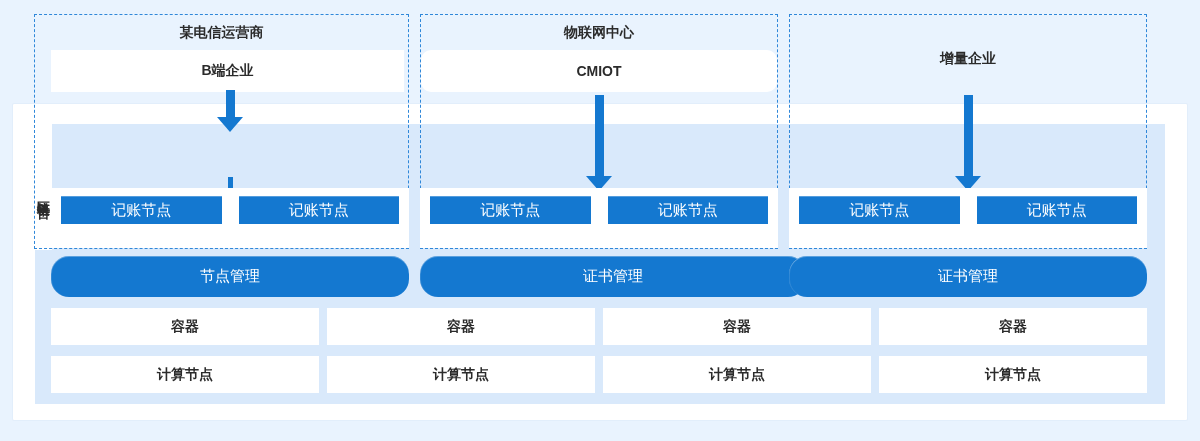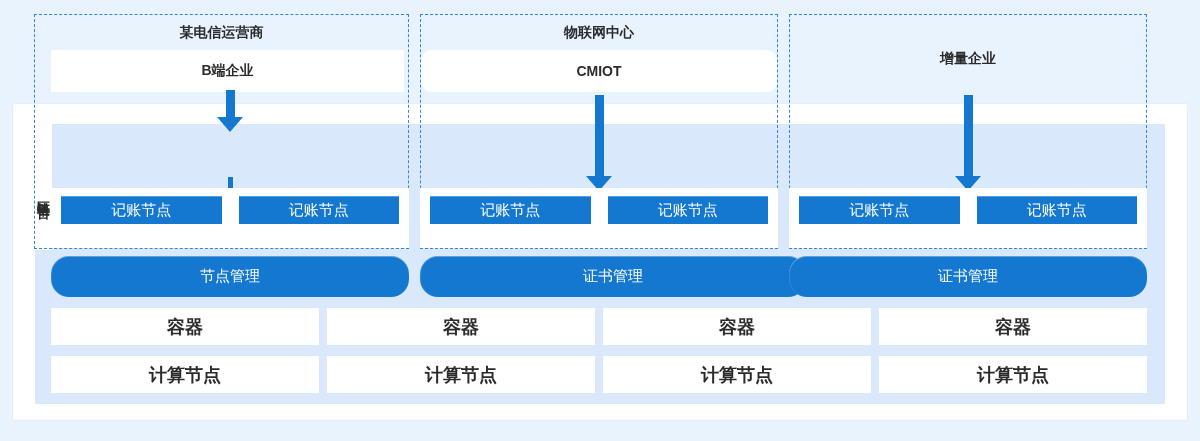--- a/index.html
+++ b/index.html
@@ -60,21 +60,21 @@
     display:flex;align-items:center;justify-content:center;font-size:15px;font-weight:500;
     box-shadow:inset 0 1px 0 rgba(255,255,255,.28);}
   .bar{top:256px;height:41px;background:var(--accent-blue);color:var(--text-light);
     display:flex;align-items:center;justify-content:center;font-size:15px;font-weight:500;
     box-shadow:inset 0 1px 0 rgba(255,255,255,.3), inset 1px 0 0 rgba(255,255,255,.12);border-radius:18px;}
   .g0.bar{left:51px;width:358px;}
   .g1.bar{left:420px;width:386px;}
   .g2.bar{left:789px;width:358px;}
   .infra-row{left:51px;width:1096px;height:37px;display:flex;gap:8px;}
   .infra-row .cell{flex:1;background:var(--panel-bg);display:flex;align-items:center;justify-content:center;
-    font-size:18px;font-weight:600;color:var(--text-dark);}
+    font-size:14px;font-weight:600;color:var(--text-dark);}
   .containers-row{top:308px;}
   .compute-row{top:356px;}
 </style>
 </head>
 <body>
 
 <div class="screen">
 
   <div class="abs outer-panel"></div>
   <div class="abs inner-panel"></div>

